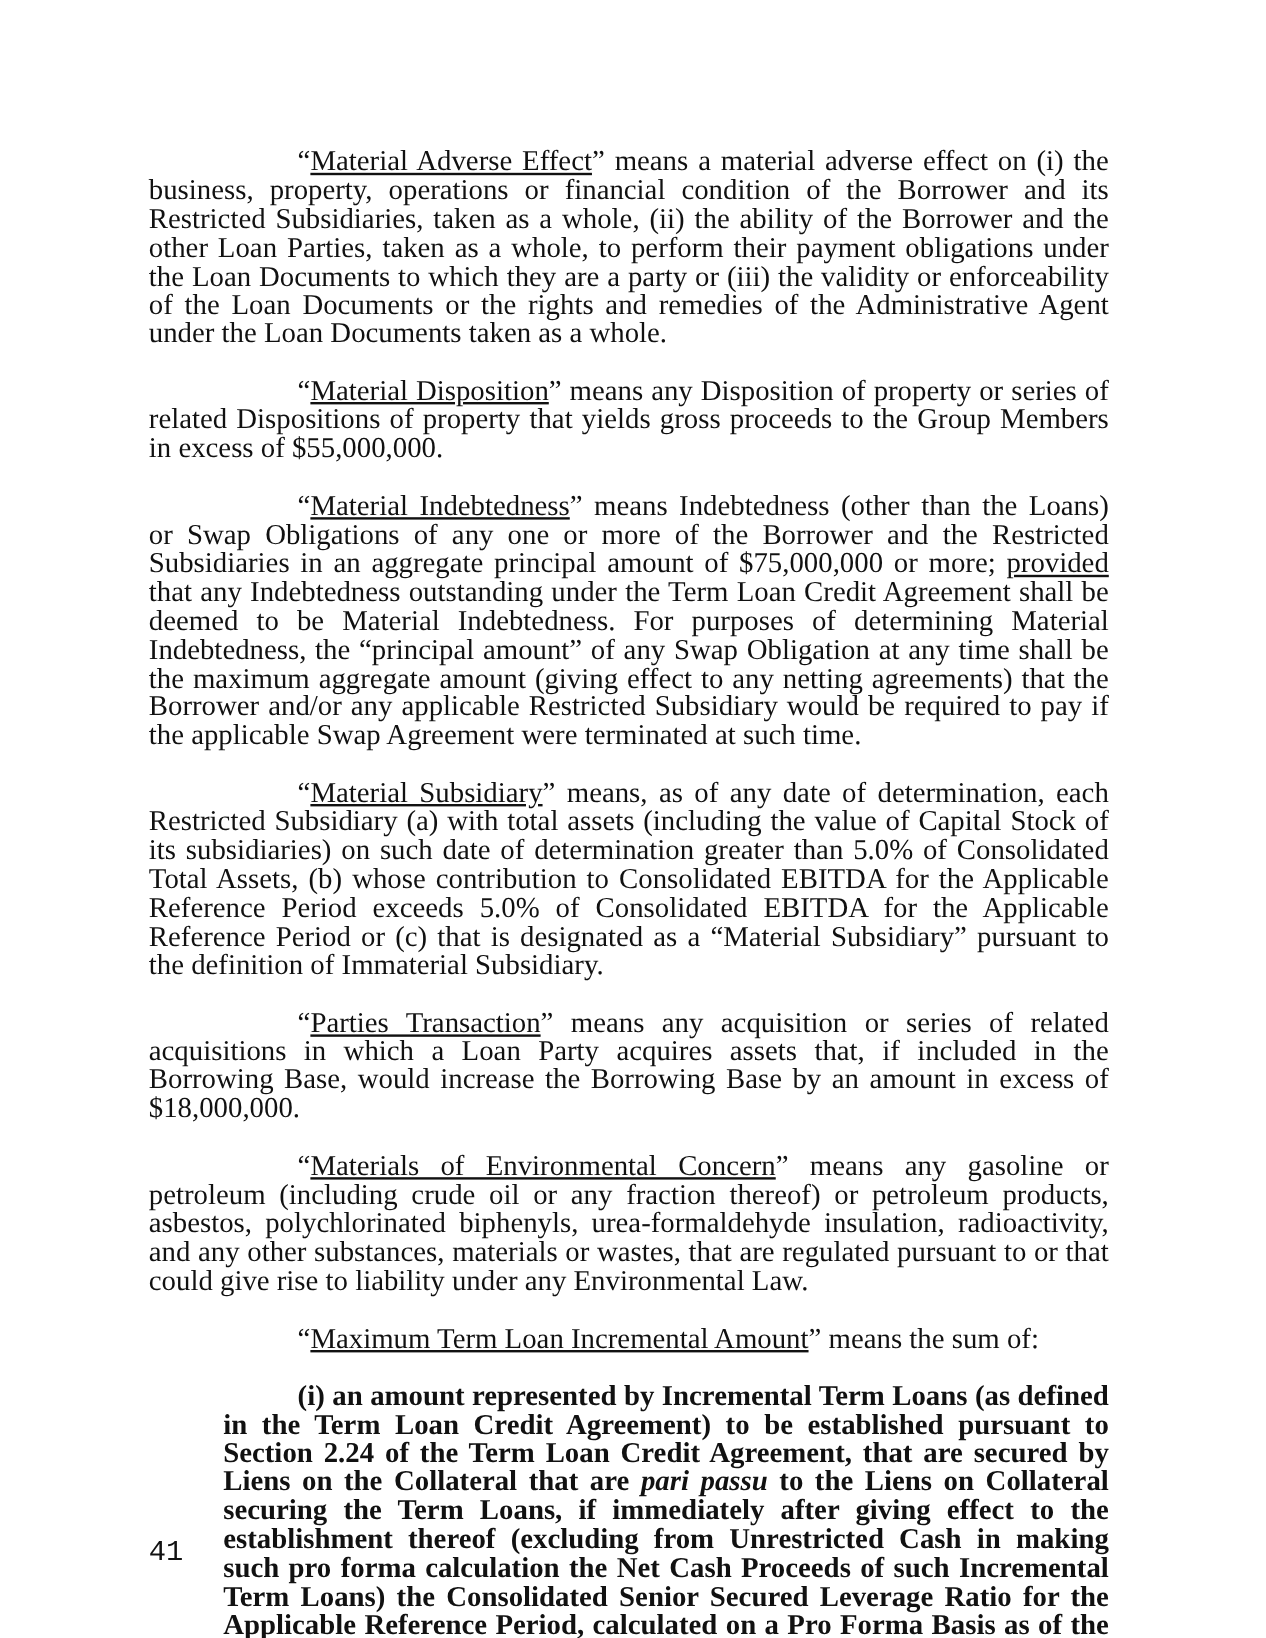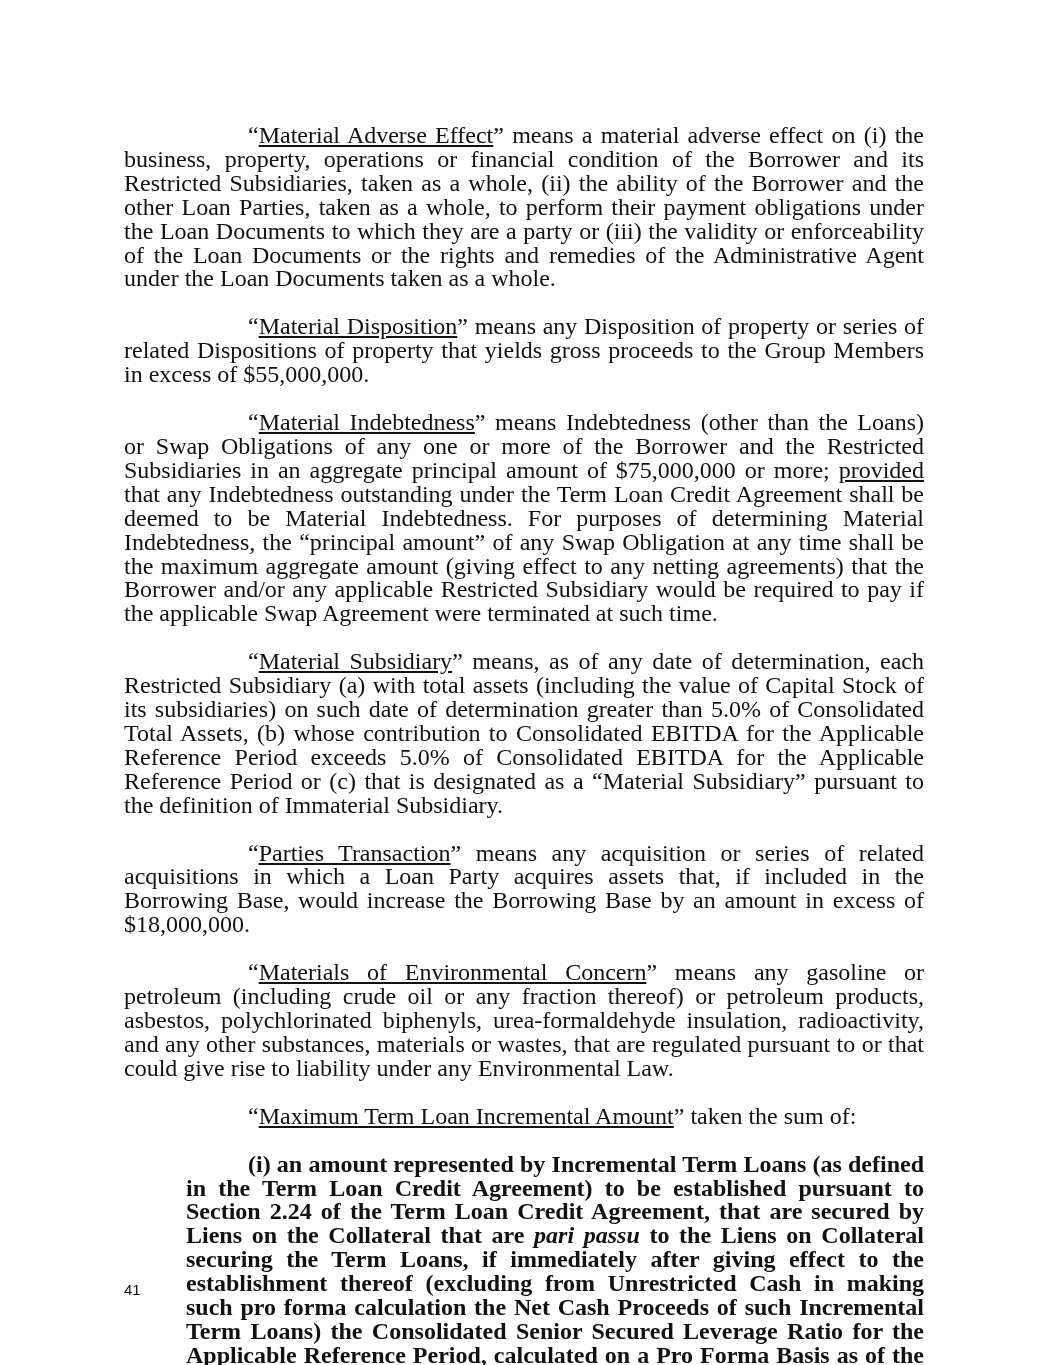--- a/index.html
+++ b/index.html
@@ -11,40 +11,40 @@
   }
   .para { text-align: justify; margin: 0 0 24px 0; }
   .para.first-indent { text-indent: 124px; }
   .para.centered-def { text-indent: 124px; text-align: left; }
   .sub { margin-left: 62px; text-indent: 62px; text-align: justify; font-weight: bold; }
   .term { text-decoration: underline; text-underline-offset: 2px; }
   .u { text-decoration: underline; text-underline-offset: 2px; }
   .i { font-style: italic; }
   .page-number {
     position: absolute; left: 124px; top: 1281px;
-    font-family: Liberation Sans, sans-serif;
-    font-size: 15px; color: #111111;
+    font-family: Liberation Mono, monospace;
+    font-size: 24px; color: #111111;
   }
 </style>
 </head>
 <body>
 
 <div class="page">
 
   <p class="para first-indent"><span>“</span><span class="term">Material Adverse Effect</span><span>”</span><span> means a material adverse effect on (i) the business, property, operations or financial condition of the Borrower and its Restricted Subsidiaries, taken as a whole, (ii) the ability of the Borrower and the other Loan Parties, taken as a whole, to perform their payment obligations under the Loan Documents to which they are a party or (iii) the validity or enforceability of the Loan Documents or the rights and remedies of the Administrative Agent under the Loan Documents taken as a whole.</span></p>
 
   <p class="para first-indent"><span>“</span><span class="term">Material Disposition</span><span>”</span><span> means any Disposition of property or series of related Dispositions of property that yields gross proceeds to the Group Members in excess of $55,000,000.</span></p>
 
   <p class="para first-indent"><span>“</span><span class="term">Material Indebtedness</span><span>”</span><span> means Indebtedness (other than the Loans) or Swap Obligations of any one or more of the Borrower and the Restricted Subsidiaries in an aggregate principal amount of $75,000,000 or more; </span><span class="u">provided</span><span> that any Indebtedness outstanding under the Term Loan Credit Agreement shall be deemed to be Material Indebtedness.  For purposes of determining Material Indebtedness, the “principal amount” of any Swap Obligation at any time shall be the maximum aggregate amount (giving effect to any netting agreements) that the Borrower and/or any applicable Restricted Subsidiary would be required to pay if the applicable Swap Agreement were terminated at such time.</span></p>
 
   <p class="para first-indent"><span>“</span><span class="term">Material Subsidiary</span><span>”</span><span> means, as of any date of determination, each Restricted Subsidiary (a) with total assets (including the value of Capital Stock of its subsidiaries) on such date of determination greater than 5.0% of Consolidated Total Assets, (b) whose contribution to Consolidated EBITDA for the Applicable Reference Period exceeds 5.0% of Consolidated EBITDA for the Applicable Reference Period or (c) that is designated as a “Material Subsidiary” pursuant to the definition of Immaterial Subsidiary.</span></p>
 
   <p class="para first-indent"><span>“</span><span class="term">Parties Transaction</span><span>”</span><span> means any acquisition or series of related acquisitions in which a Loan Party acquires assets that, if included in the Borrowing Base, would increase the Borrowing Base by an amount in excess of $18,000,000.</span></p>
 
   <p class="para first-indent"><span>“</span><span class="term">Materials of Environmental Concern</span><span>”</span><span> means any gasoline or petroleum (including crude oil or any fraction thereof) or petroleum products, asbestos, polychlorinated biphenyls, urea-formaldehyde insulation, radioactivity, and any other substances, materials or wastes, that are regulated pursuant to or that could give rise to liability under any Environmental Law.</span></p>
 
-  <p class="para centered-def"><span>“</span><span class="term">Maximum Term Loan Incremental Amount</span><span>”</span><span> taken the sum of:</span></p>
+  <p class="para centered-def"><span>“</span><span class="term">Maximum Term Loan Incremental Amount</span><span>”</span><span> means the sum of:</span></p>
 
   <p class="sub"><span>(i) an amount represented by Incremental Term Loans (as defined in the Term Loan Credit Agreement) to be established pursuant to Section 2.24 of the Term Loan Credit Agreement, that are secured by Liens on the Collateral that are </span><span class="i">pari passu</span><span> to the Liens on Collateral securing the Term Loans, if immediately after giving effect to the establishment thereof (excluding from Unrestricted Cash in making such pro forma calculation the Net Cash Proceeds of such Incremental Term Loans) the Consolidated Senior Secured Leverage Ratio for the Applicable Reference Period, calculated on a Pro Forma Basis as of the date of incurrence of such Indebtedness, would be equal to or less</span></p>
 
 </div>
 
 <div class="page-number">41</div>
 
 </body></html>

